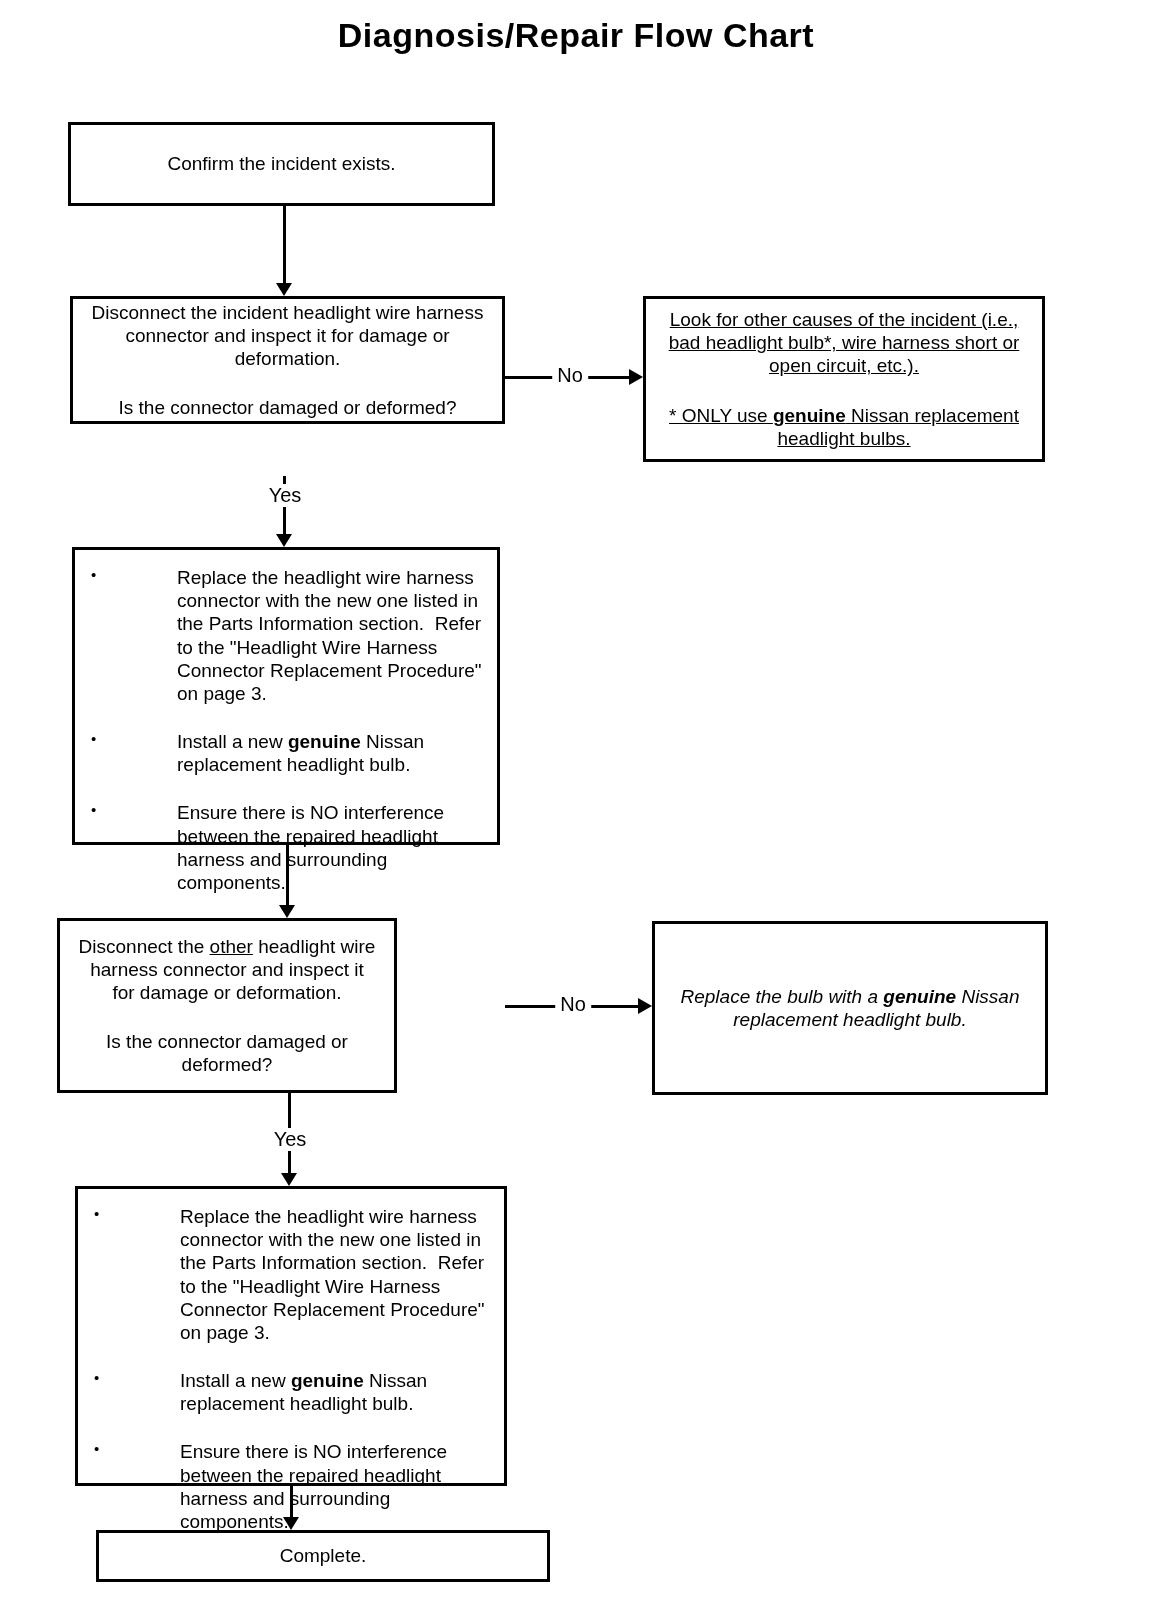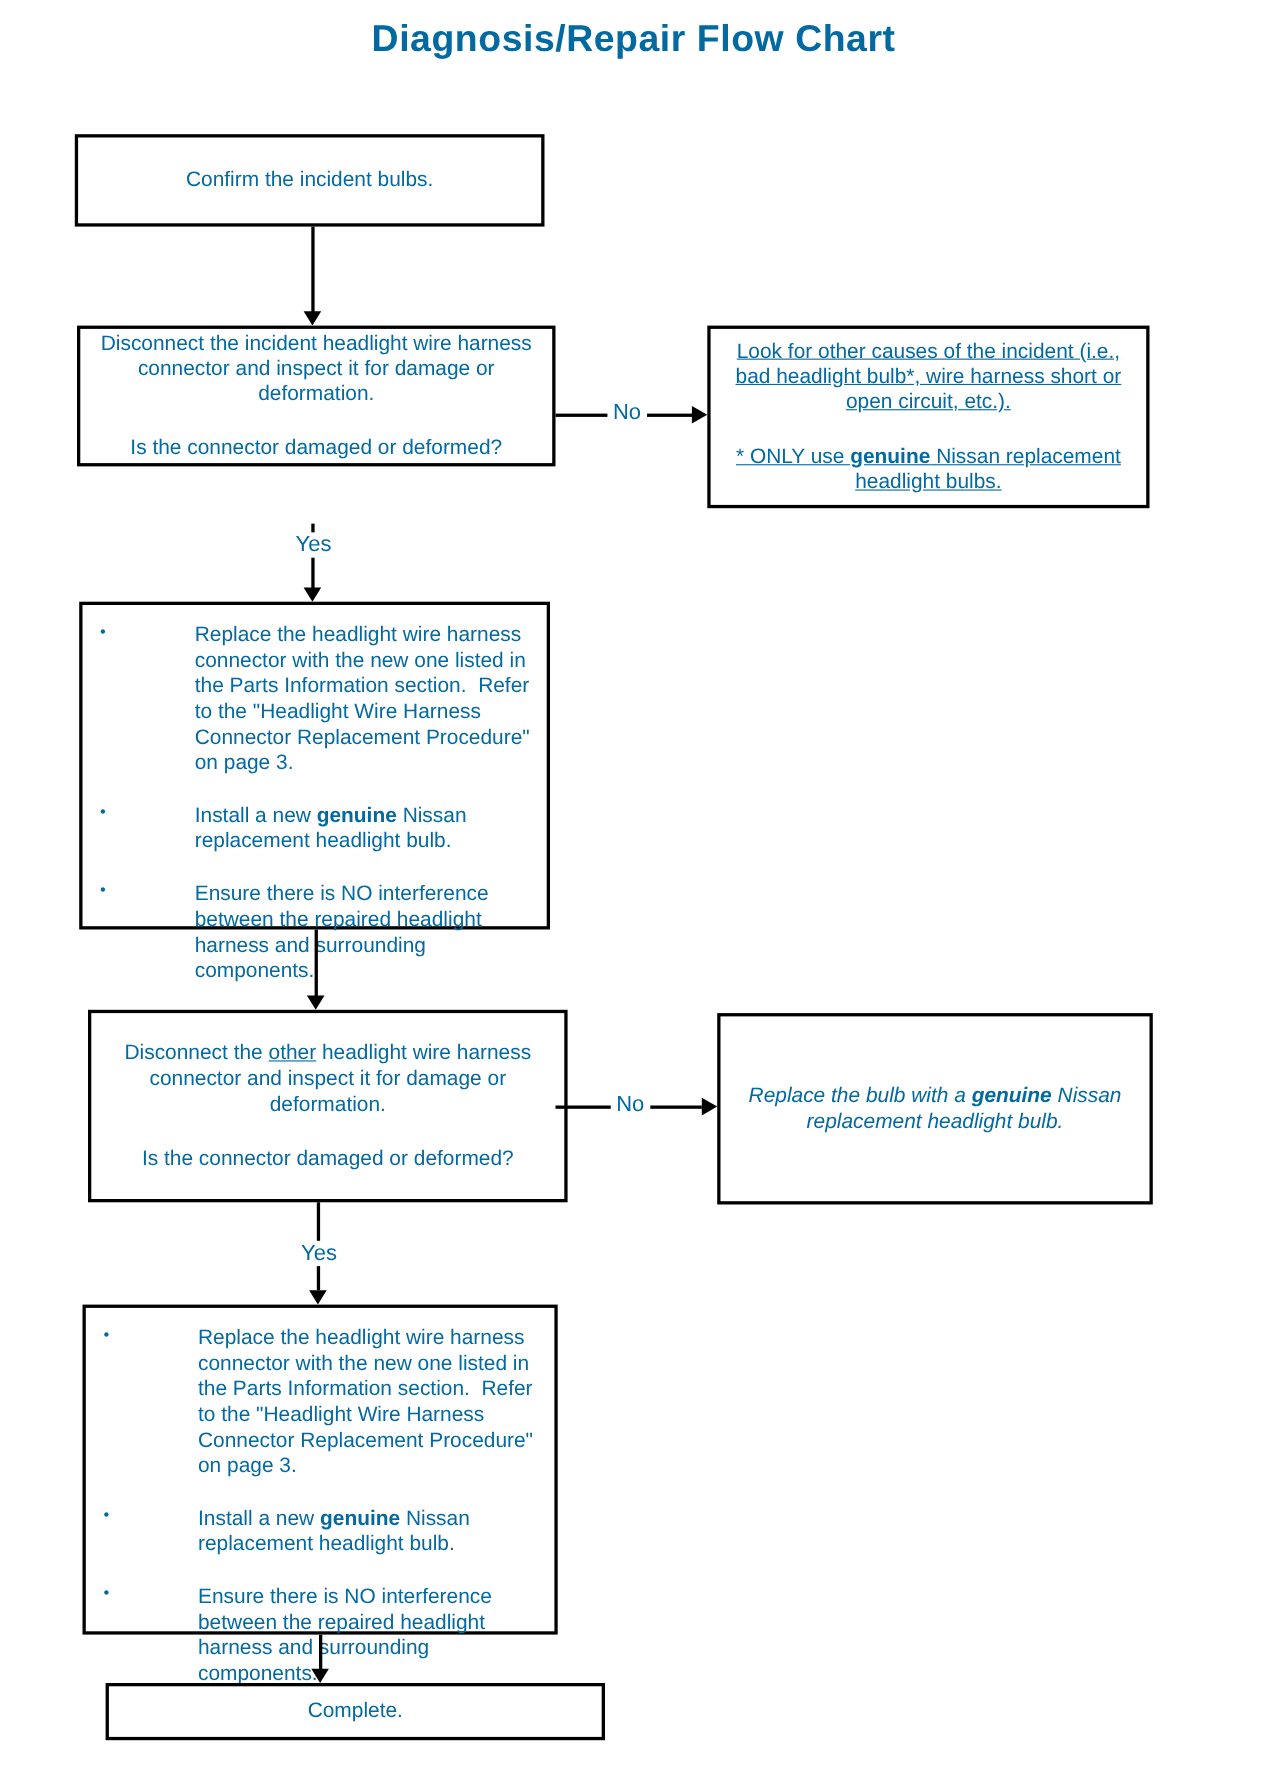--- a/index.html
+++ b/index.html
@@ -2,21 +2,21 @@
 <html><head>
 <meta charset="utf-8">
 <style>
   html, body { margin: 0; padding: 0; background: #ffffff; }
   .canvas {
     position: relative;
     width: 1152px;
     height: 1622px;
     background: #ffffff;
     font-family: "Liberation Sans", sans-serif;
-    color: #0369a1;
+    color: #000000;
     overflow: hidden;
   }
   .title {
     position: absolute;
     top: 16px; left: 0; width: 100%;
     text-align: center;
     font-size: 34px;
     font-weight: bold;
     letter-spacing: 0.5px;
   }
@@ -66,21 +66,21 @@
   .u { text-decoration: underline; }
 </style>
 </head>
 <body>
 
 <div class="canvas">
 
   <div class="title">Diagnosis/Repair Flow Chart</div>
 
   <div class="box centered" style="left:68px; top:122px; width:427px; height:84px;">
-    <p>Confirm the incident bulbs.</p>
+    <p>Confirm the incident exists.</p>
   </div>
 
   <div class="vline" style="left:283px; top:206px; height:78px;"></div>
   <div class="head-down" style="left:276px; top:283px;"></div>
 
   <div class="box centered" style="left:70px; top:296px; width:435px; height:128px;">
     <p><span>Disconnect the incident headlight wire harness connector and inspect it for damage or deformation.</span></p>
     <p class="gap">Is the connector damaged or deformed?</p>
   </div>
 
@@ -108,21 +108,21 @@
     </div>
     <div class="bullet-row">
       <span class="bullet">•</span>
       <span class="bullet-text">Ensure there is NO interference between the repaired headlight harness and surrounding components.</span>
     </div>
   </div>
 
   <div class="vline" style="left:286px; top:845px; height:62px;"></div>
   <div class="head-down" style="left:279px; top:905px;"></div>
 
-  <div class="box centered" style="left:80px; top:918px; width:436px; height:175px;">
+  <div class="box centered" style="left:57px; top:918px; width:340px; height:175px;">
     <p><span>Disconnect the </span><span class="u">other</span><span> headlight wire harness connector and inspect it for damage or deformation.</span></p>
     <p class="gap">Is the connector damaged or deformed?</p>
   </div>
 
   <div class="hline" style="left:505px; top:1005px; width:133px;"></div>
   <div class="head-right" style="left:638px; top:998px;"></div>
   <span class="branch-label" style="left:573px; top:993px;">No</span>
 
   <div class="box centered" style="left:652px; top:921px; width:396px; height:174px;font-style:italic;">
     <p><span>Replace the bulb with a </span><b>genuine</b><span> Nissan replacement headlight bulb.</span></p>

